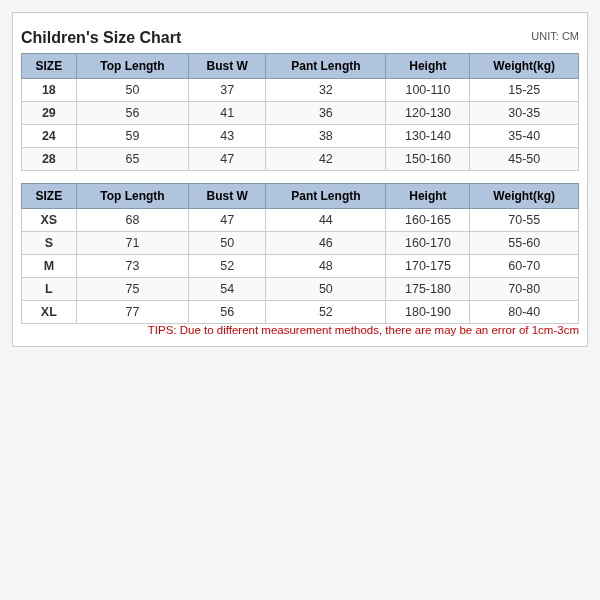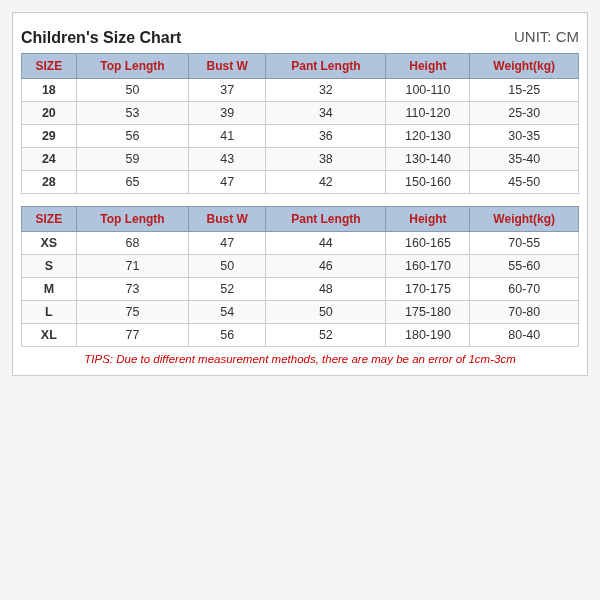--- a/index.html
+++ b/index.html
@@ -26,60 +26,58 @@
       font-weight: bold;
       padding: 6px 0 2px;
       color: #222;
       position: relative;
     }
     .unit-label {
       position: absolute;
       right: 0;
       top: 50%;
       transform: translateY(-50%);
-      font-size: 15px;
+      font-size: 11px;
       font-weight: normal;
       color: #555;
     }
     table {
       width: 100%;
       border-collapse: collapse;
       margin-top: 4px;
     }
     th {
       background-color: #b0c4de;
       border: 1px solid #8899aa;
       padding: 5px 4px;
       text-align: center;
       font-weight: bold;
       font-size: 12px;
-      color: #b91c1c;
+      color: #000000;
     }
     td {
       border: 1px solid #ccc;
       padding: 4px 4px;
       text-align: center;
       font-size: 12.5px;
       color: #333;
     }
     tr:nth-child(even) td {
       background-color: #f9f9f9;
     }
     td:first-child {
       font-weight: bold;
     }
     .section-gap {
       height: 8px;
     }
     .tips {
-      text-align: center;
+      text-align: right;
       color: #cc0000;
       font-size: 11.5px;
-      margin-top: 6px;
-      font-style: italic;
     }
   </style>
 </head>
 <body>
 
 <div class="chart-container">
 
   <div class="section-title">
     <span>Children's Size Chart</span>
     <span class="unit-label">UNIT: CM</span>
@@ -97,28 +95,20 @@
       </tr>
     </thead>
     <tbody id="children-tbody">
         <tr>
           <td>18</td>
           <td>50</td>
           <td>37</td>
           <td>32</td>
           <td>100-110</td>
           <td>15-25</td>
-        </tr>
-        <tr>
-          <td>20</td>
-          <td>53</td>
-          <td>39</td>
-          <td>34</td>
-          <td>110-120</td>
-          <td>25-30</td>
         </tr>
         <tr>
           <td>29</td>
           <td>56</td>
           <td>41</td>
           <td>36</td>
           <td>120-130</td>
           <td>30-35</td>
         </tr>
         <tr>

